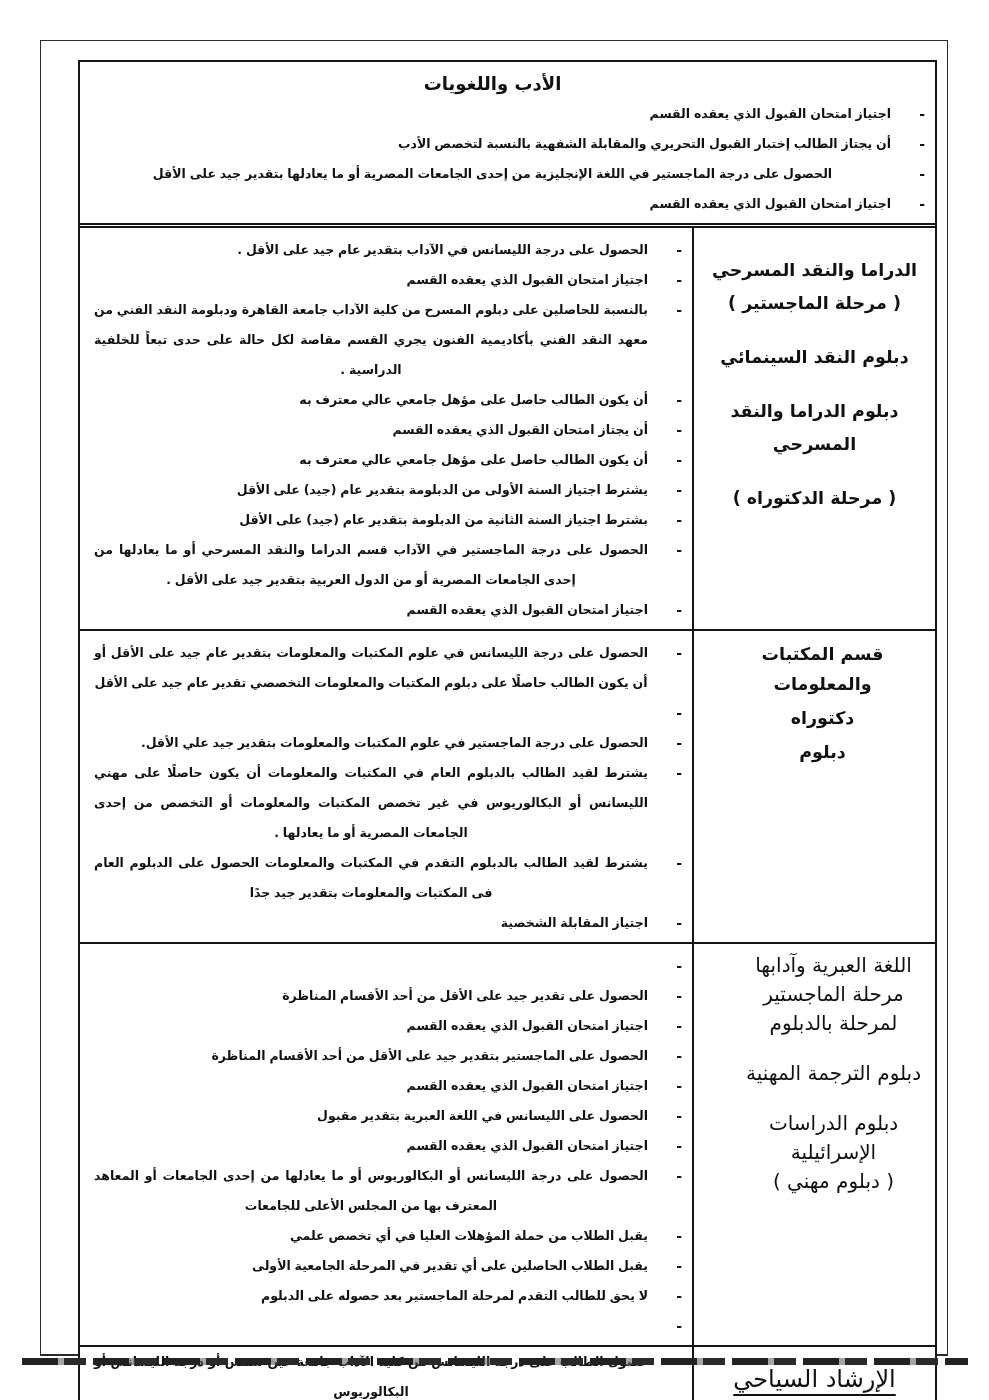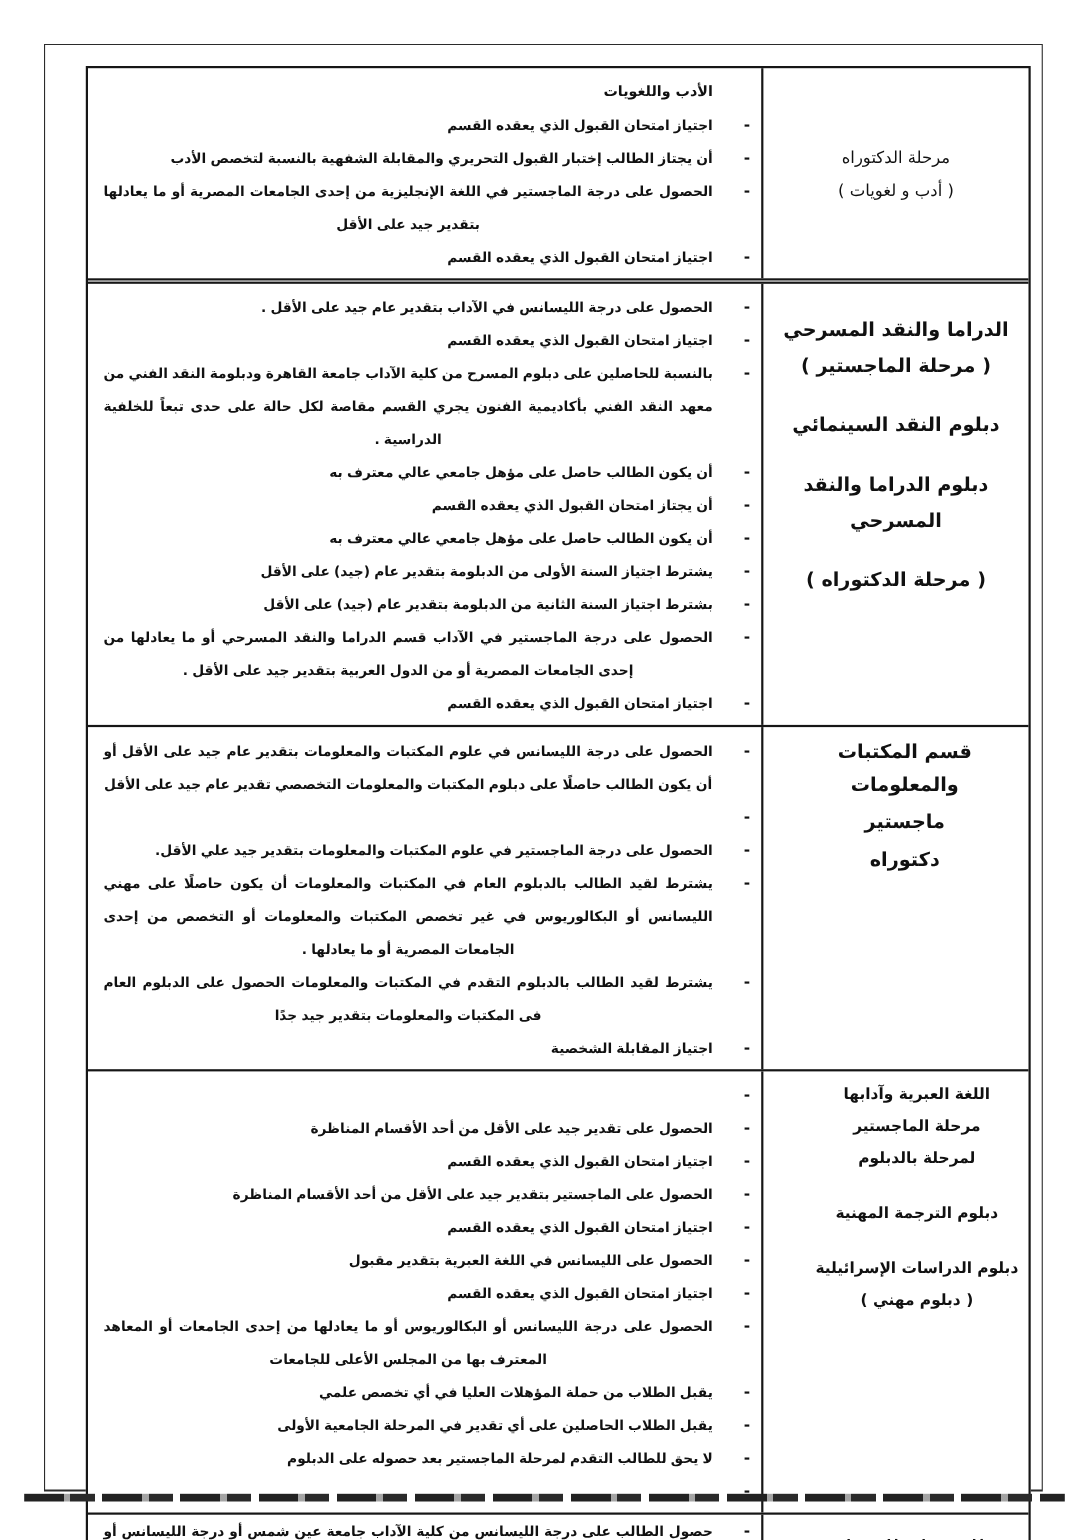--- a/index.html
+++ b/index.html
@@ -32,44 +32,38 @@
     flex:0 0 243px;border-left:2px solid #161616;box-sizing:border-box;
     text-align:center;
   }
   .bodycell{flex:1;padding:7px 10px 4px 14px;box-sizing:border-box;}
 
   .sec-0 .cat{display:flex;flex-direction:column;justify-content:center;font-size:15px;line-height:30px;font-weight:400;}
   .sec-1 .cat{padding-top:10px;font-weight:700;font-size:17.5px;line-height:33px;}
   .sec-1 .cat .group{margin-bottom:21px;margin-top:16px;}
   .sec-2 .cat{padding-top:8px;font-weight:700;font-size:17.5px;line-height:30px;}
   .sec-2 .cat .group{margin-bottom:4px;padding-left:16px;}
-  .sec-3 .cat{padding-top:7px;font-weight:700;font-size:14px;line-height:29px;padding-left:38px;}
+  .sec-3 .cat{padding-top:7px;font-weight:400;font-size:20px;line-height:29px;padding-left:38px;}
   .sec-3 .cat .group{margin-bottom:21px;}
   .sec-4 .cat{display:flex;flex-direction:column;justify-content:center;font-size:24px;font-weight:400;}
   .sec-4 .catline{text-decoration:underline;text-underline-offset:7px;text-decoration-thickness:2px;}
 
-  .row-header{font-weight:700;font-size:13px;line-height:30px;padding-left:0;padding-right:34px;text-align:right;}
+  .row-header{font-weight:700;font-size:18px;line-height:30px;padding-left:0;padding-right:34px;text-align:center;}
   .item{display:flex;line-height:30px;font-weight:700;font-size:12.5px;}
   .dash{flex:0 0 34px;font-size:14px;}
   .txt{flex:1;text-align:justify;word-spacing:-0.5px;}
   .sec-4 .bodycell{display:flex;flex-direction:column;justify-content:center;padding-top:0;}
 </style>
 </head>
 <body>
 
 <div class="page">
   <div class="page-border"></div>
   <div class="table">
       <div class="sec sec-0">
-        <div class="cat">
-          <div class="group">
-            <div class="catline">مرحلة الدكتوراه</div>
-            <div class="catline">( أدب و لغويات )</div>
-          </div>
-        </div>
         <div class="bodycell">
           <div class="row-header">الأدب واللغويات</div>
           <div class="item">
             <div class="dash">-</div>
             <div class="txt">اجتياز امتحان القبول الذي يعقده القسم</div>
           </div>
           <div class="item">
             <div class="dash">-</div>
             <div class="txt">أن يجتاز الطالب إختبار القبول التحريري والمقابلة الشفهية بالنسبة لتخصص الأدب</div>
           </div>
@@ -141,24 +135,24 @@
             <div class="txt">اجتياز امتحان القبول الذي يعقده القسم</div>
           </div>
         </div>
       </div>
       <div class="sec sec-2">
         <div class="cat">
           <div class="group">
             <div class="catline">قسم المكتبات والمعلومات</div>
           </div>
           <div class="group">
-            <div class="catline">ماجستير</div>
-          </div>
-          <div class="group">
             <div class="catline">دكتوراه</div>
+          </div>
+          <div class="group">
+            <div class="catline">دبلوم</div>
           </div>
         </div>
         <div class="bodycell">
           <div class="item">
             <div class="dash">-</div>
             <div class="txt" style="text-align-last: center;">الحصول على درجة الليسانس في علوم المكتبات والمعلومات بتقدير عام جيد على الأقل أو أن يكون الطالب حاصلًا على دبلوم المكتبات والمعلومات التخصصي تقدير عام جيد على الأقل</div>
           </div>
           <div class="item">
             <div class="dash">-</div>
             <div class="txt"></div>

